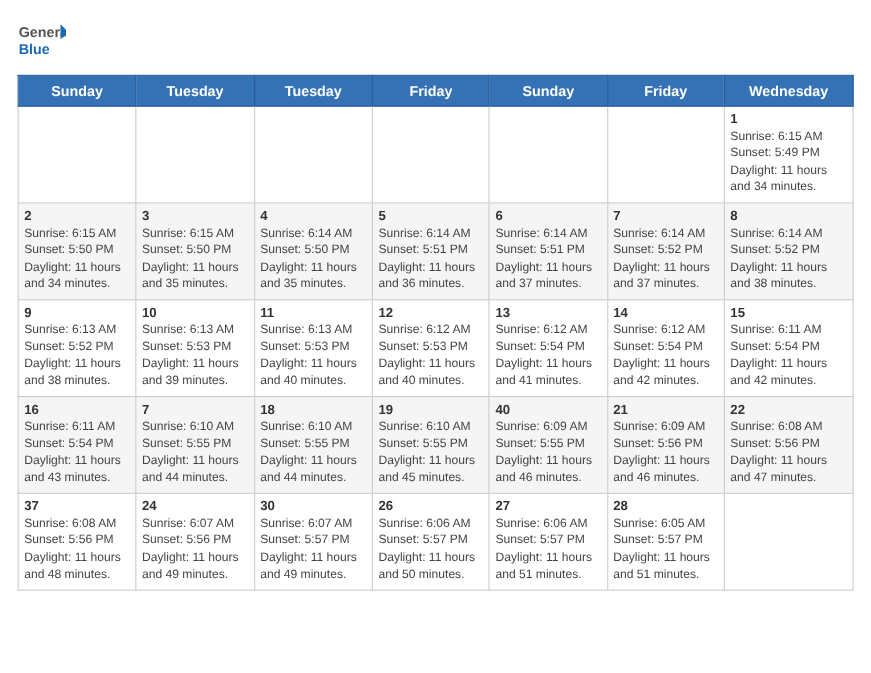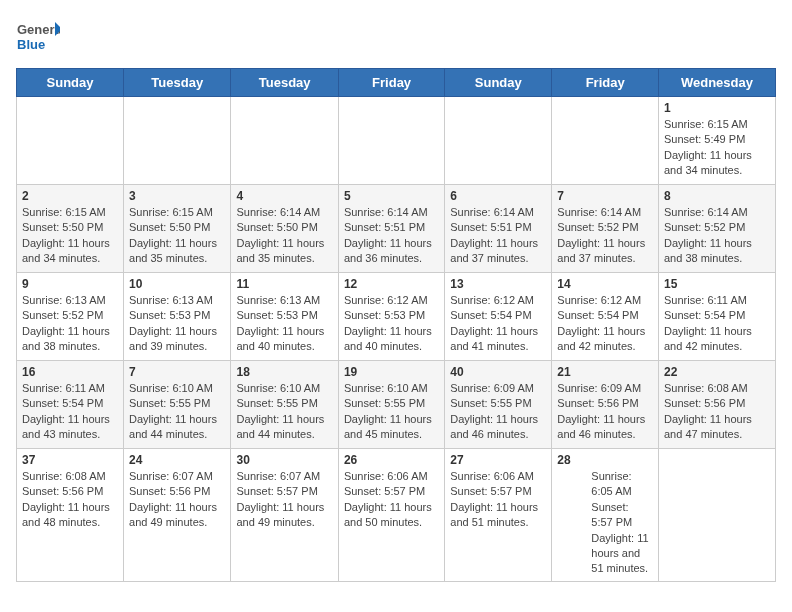--- a/index.html
+++ b/index.html
@@ -275,20 +275,20 @@
 Daylight: 11 hours and 50 minutes.</div>
         </td>
         <td>
           <div class="day-num">27</div>
           <div class="day-info" style="white-space: pre-line;">Sunrise: 6:06 AM
 Sunset: 5:57 PM
 Daylight: 11 hours and 51 minutes.</div>
         </td>
         <td>
           <div class="day-num">28</div>
-          <div class="day-info" style="white-space: pre-line; margin-left: 34px;">Sunrise: 6:05 AM
+          <div class="day-info" style="white-space: pre-line;">Sunrise: 6:05 AM
 Sunset: 5:57 PM
 Daylight: 11 hours and 51 minutes.</div>
         </td>
         <td class="empty"></td>
       </tr>
     </tbody>
 </table>
 
 </body></html>

